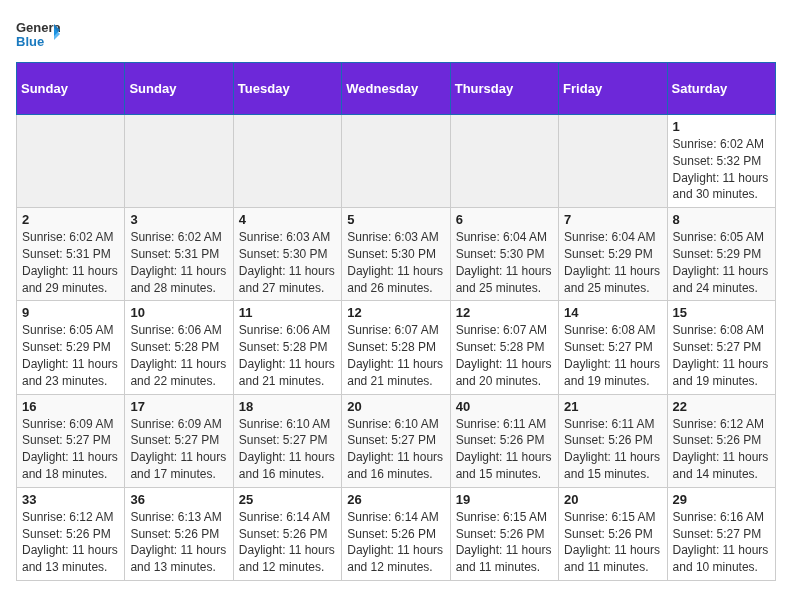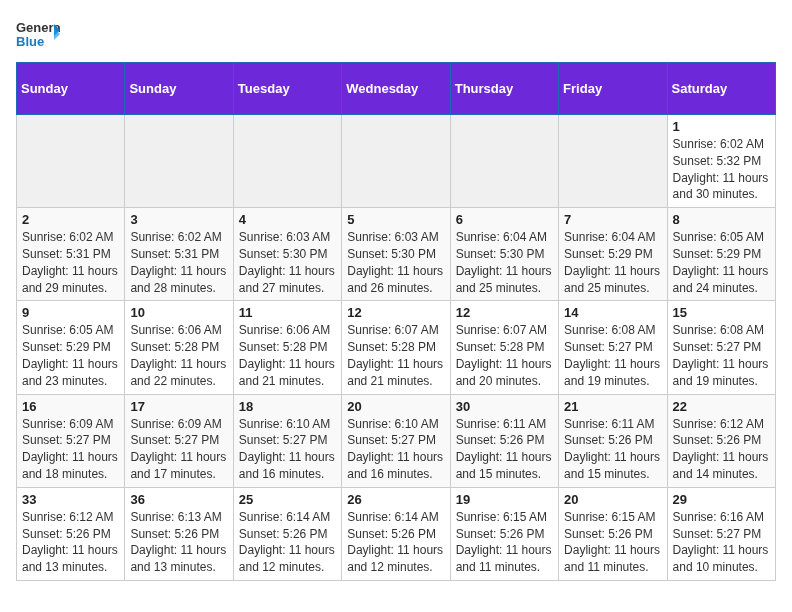--- a/index.html
+++ b/index.html
@@ -196,21 +196,21 @@
         </td>
         <td>
           <span class="day-number">18</span>
           <div class="cell-content">Sunrise: 6:10 AM<br>Sunset: 5:27 PM<br>Daylight: 11 hours and 16 minutes.</div>
         </td>
         <td>
           <span class="day-number">20</span>
           <div class="cell-content">Sunrise: 6:10 AM<br>Sunset: 5:27 PM<br>Daylight: 11 hours and 16 minutes.</div>
         </td>
         <td>
-          <span class="day-number">30</span>
+          <span class="day-number">40</span>
           <div class="cell-content">Sunrise: 6:11 AM<br>Sunset: 5:26 PM<br>Daylight: 11 hours and 15 minutes.</div>
         </td>
         <td>
           <span class="day-number">21</span>
           <div class="cell-content">Sunrise: 6:11 AM<br>Sunset: 5:26 PM<br>Daylight: 11 hours and 15 minutes.</div>
         </td>
         <td>
           <span class="day-number">22</span>
           <div class="cell-content">Sunrise: 6:12 AM<br>Sunset: 5:26 PM<br>Daylight: 11 hours and 14 minutes.</div>
         </td>

